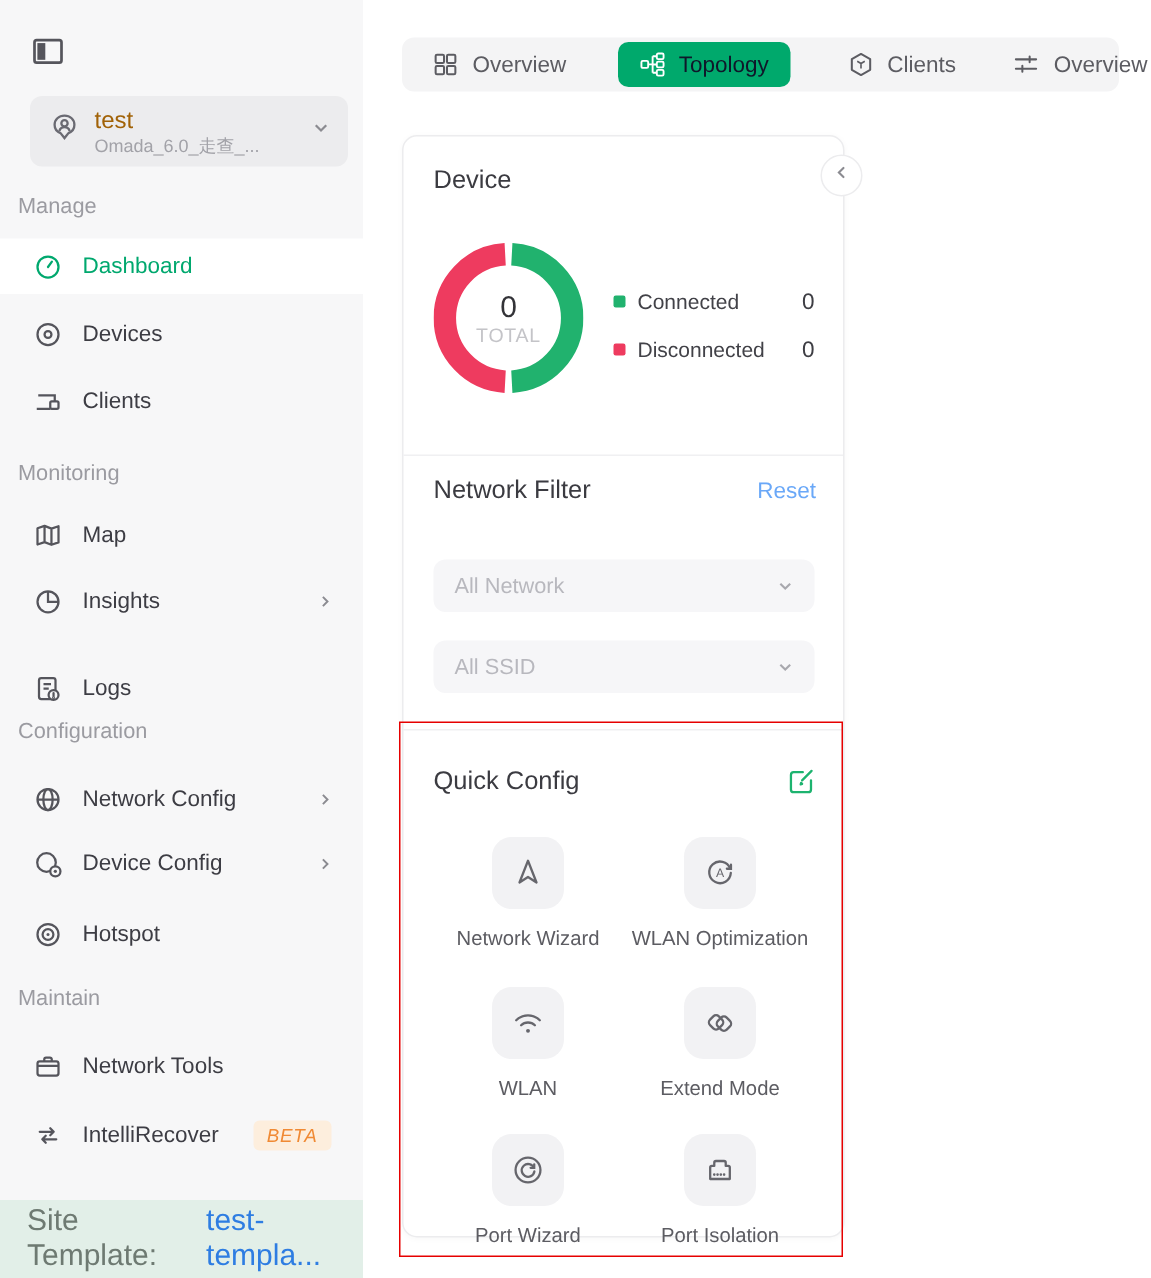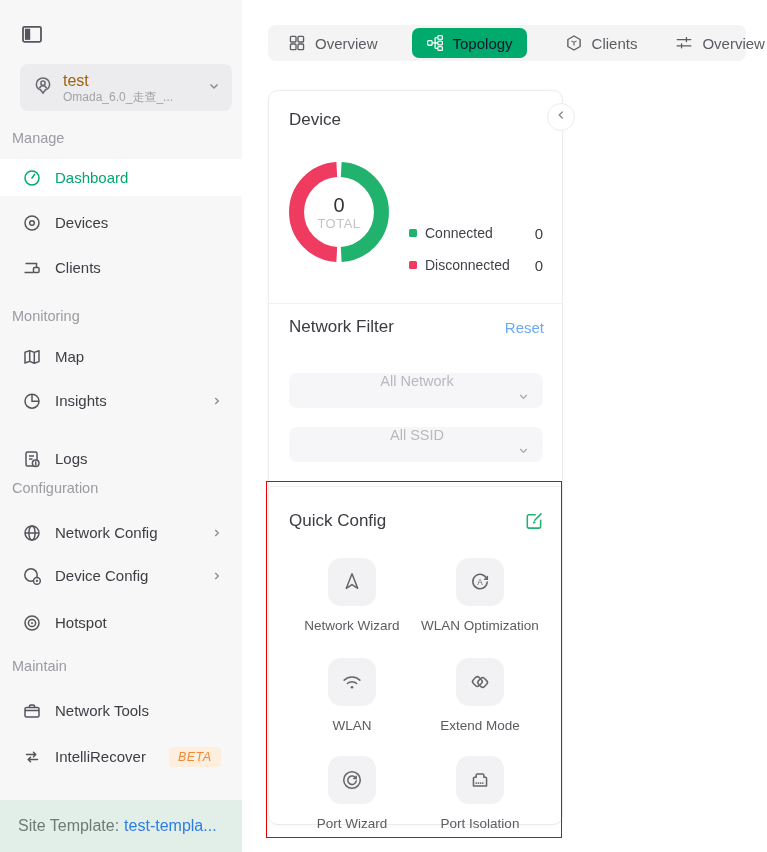--- a/index.html
+++ b/index.html
@@ -17,21 +17,21 @@
   .section-label { position:absolute; left:12px; font-size:14.5px; color:#9b9ba1; }
   .nav-item { position:absolute; left:0; width:242px; height:37px; display:flex; align-items:center;
       padding-left:22px; gap:13px; font-size:15px; color:#3d3d44; cursor:pointer; }
   .nav-item .nicon { width:20px; height:20px; flex:none; color:#55555c; display:flex; }
   .nav-item.active { background:#ffffff; color:#00a86e; }
   .nav-item.active .nicon { color:#00a86e; }
   .nav-item .chev-r { margin-left:auto; margin-right:18px; color:#8b8b91; display:flex; }
   .beta-badge { margin-left:10px; background:#fdeedd; color:#f08a34; font-size:12.5px;
       padding:3px 9px; border-radius:4px; letter-spacing:.5px;font-style:italic; }
   .side-footer { position:absolute; left:0; top:800px; width:242px; height:52px; background:#e2efe8;
-      display:flex; align-items:center; padding-left:18px; font-size:16px; color:#6e7a72; gap:5px; }
+      display:flex; align-items:center; padding-left:18px; font-size:20px; color:#6e7a72; gap:5px; }
   .side-footer a { color:#2e7de2; text-decoration:none; cursor:pointer; }
 
   
   .tabbar { position:absolute; left:268px; top:25px; width:478px; height:36px; background:#f4f4f5;
       border-radius:8px; display:flex; align-items:center; padding:0 20px; }
   .tab { display:flex; align-items:center; gap:9px; font-size:15px; color:#5c5c62; cursor:pointer; white-space:nowrap; }
   .tab .ticon { display:flex; color:#5c5c62; }
   .tab + .tab { margin-left:38px; }
   .tab.active { background:#00a96c; color:#0f172a; border-radius:7px; padding:6px 14px; margin-left:34px; }
   .tab.active .ticon { color:#fff; }
@@ -42,30 +42,30 @@
   .card-collapse { position:absolute; left:547px; top:103px; width:28px; height:28px; background:#fff;
       border:1px solid #ececee; border-radius:50%; display:flex; align-items:center; justify-content:center;
       color:#8b8b91; cursor:pointer; z-index:3; }
   .sec-title { font-size:17px; color:#3b3b41; }
   .device-title { position:absolute; left:20px; top:19px; }
   .donut-wrap { position:absolute; left:20px; top:71px; width:100px; height:100px; }
   .donut-center { position:absolute; left:0; top:0; width:100px; height:100px; display:flex;
       flex-direction:column; align-items:center; justify-content:center; }
   .donut-total { font-size:20px; color:#333338; line-height:22px; }
   .donut-total-label { font-size:13px; color:#c4c4c8; letter-spacing:.5px; }
-  .legend { position:absolute; left:140px; top:94px; width:134px;margin-top:32px; }
+  .legend { position:absolute; left:140px; top:94px; width:134px; }
   .legend-row { display:flex; align-items:center; height:32px; font-size:14px; color:#424248; }
   .legend-sq { width:8px; height:8px; border-radius:1.5px; margin-right:8px; flex:none; }
   .legend-val { margin-left:auto; font-size:15px; color:#3e3e44; }
   .divider { position:absolute; left:0; width:100%; height:0; border-top:1px solid #f0f0f2; }
 
   .nf-head { position:absolute; left:20px; top:226px; width:255px; display:flex; align-items:center; }
   .reset-link { margin-left:auto; font-size:15px; color:#6aa8f8; cursor:pointer; }
   .dropdown { position:absolute; left:20px; width:254px; height:35px; background:#f6f6f8; border-radius:8px;
-      display:flex; align-items:center; padding:0 12px 0 14px; font-size:14.5px; color:#b8b8be; cursor:pointer;flex-direction:column; }
+      display:flex; align-items:center; padding:0 12px 0 14px; font-size:14.5px; color:#b8b8be; cursor:pointer; }
   .dropdown .dchev { margin-left:auto; color:#a8a8ae; display:flex; }
 
   .qc-head { position:absolute; left:20px; top:419px; width:255px; display:flex; align-items:center; }
   .qc-edit { margin-left:auto; color:#1db36f; cursor:pointer; display:flex; }
   .qc-item { position:absolute; width:140px; display:flex; flex-direction:column; align-items:center; cursor:pointer; }
   .qc-tile { width:48px; height:48px; background:#f2f2f4; border-radius:13px; display:flex;
       align-items:center; justify-content:center; color:#66666c; }
   .qc-label { margin-top:12px; font-size:13.5px; color:#5c5c62; white-space:nowrap; }
   .col1 { left:13px; } .col2 { left:141px; }
 

